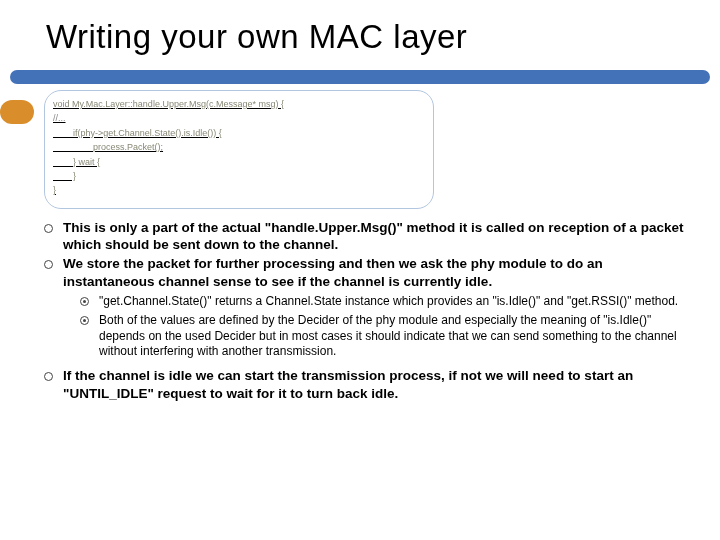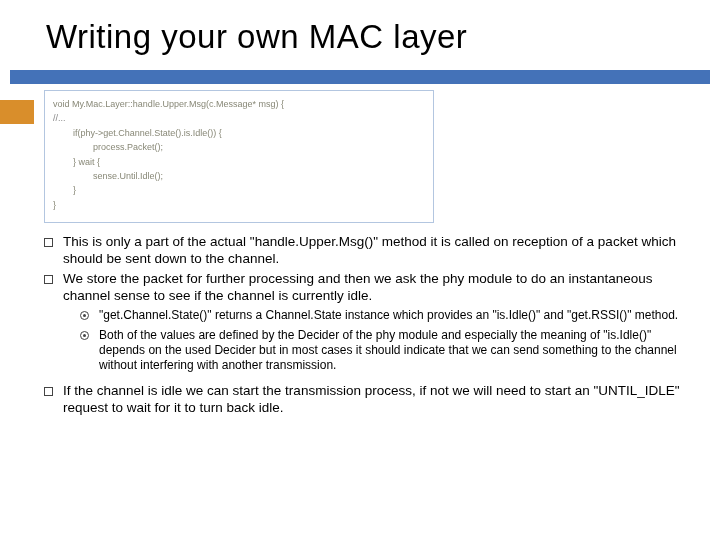--- a/index.html
+++ b/index.html
@@ -1,15 +1,15 @@
 <!DOCTYPE html>
 <html><head>
 <meta charset="utf-8">
 <style>
-  * { margin: 0; padding: 0; box-sizing: border-box; }
+  * { margin: 0; padding: 0; box-sizing: border-box; border-radius: 17px; }
   body {
     width: 720px;
     height: 540px;
     background: #ffffff;
     font-family: Arial, Helvetica, sans-serif;
     overflow: hidden;
     position: relative;
   }
   .title {
     font-size: 33px;
@@ -32,20 +32,21 @@
     width: 34px;
     height: 24px;
     background: #d98e2b;
   }
   .code-box {
     margin: 6px 0 0 44px;
     width: 390px;
     border: 1px solid #b3c6e0;
     padding: 6px 8px 10px 8px;
     background: #fff;
+    text-decoration: underline;
   }
   .code-line {
     font-family: Arial, sans-serif;
     font-size: 9px;
     color: #887;
     line-height: 1.6;
     white-space: pre;
   }
   .comment { color: #888; }
   .content {
@@ -62,21 +63,21 @@
     height: 9px;
     border: 1px solid #444;
     margin-top: 5px;
     margin-right: 10px;
     background: #fff;
   }
   .bullet-text {
     font-size: 13.5px;
     color: #000;
     line-height: 1.28;
-    font-weight: 400;
+    font-weight: 700;
   }
   .sub-row {
     display: flex;
     align-items: flex-start;
     margin-left: 36px;
     margin-top: 4px;
     margin-bottom: 2px;
   }
   .sub-bullet {
     flex: 0 0 auto;
@@ -110,21 +111,20 @@
 <div class="title-underline"></div>
 <div class="accent-block"></div>
 
 <div class="code-box">
   <div class="code-line">void My.Mac.Layer::handle.Upper.Msg(c.Message* msg) {</div>
   <div class="code-line comment">//...</div>
   <div class="code-line"></div>
   <div class="code-line">        if(phy-&gt;get.Channel.State().is.Idle()) {</div>
   <div class="code-line">                process.Packet();</div>
   <div class="code-line">        } wait {</div>
-  <div class="code-line">                sense.Until.Idle();</div>
   <div class="code-line">        }</div>
   <div class="code-line">}</div>
 </div>
 
 <div class="content">
 
   <div class="bullet-row">
     <div class="bullet-box"></div>
     <div class="bullet-text">This is only a part of the actual "handle.Upper.Msg()" method it is called on reception of a packet which should be sent down to the channel.</div>
   </div>

